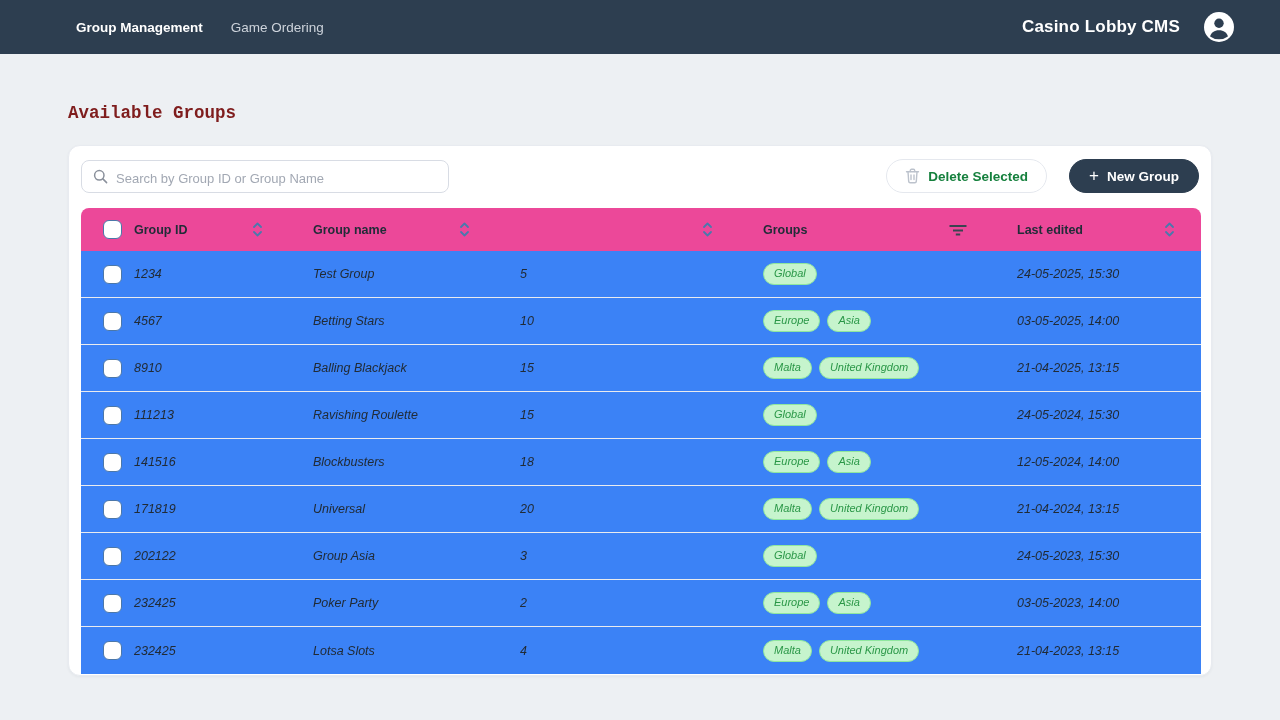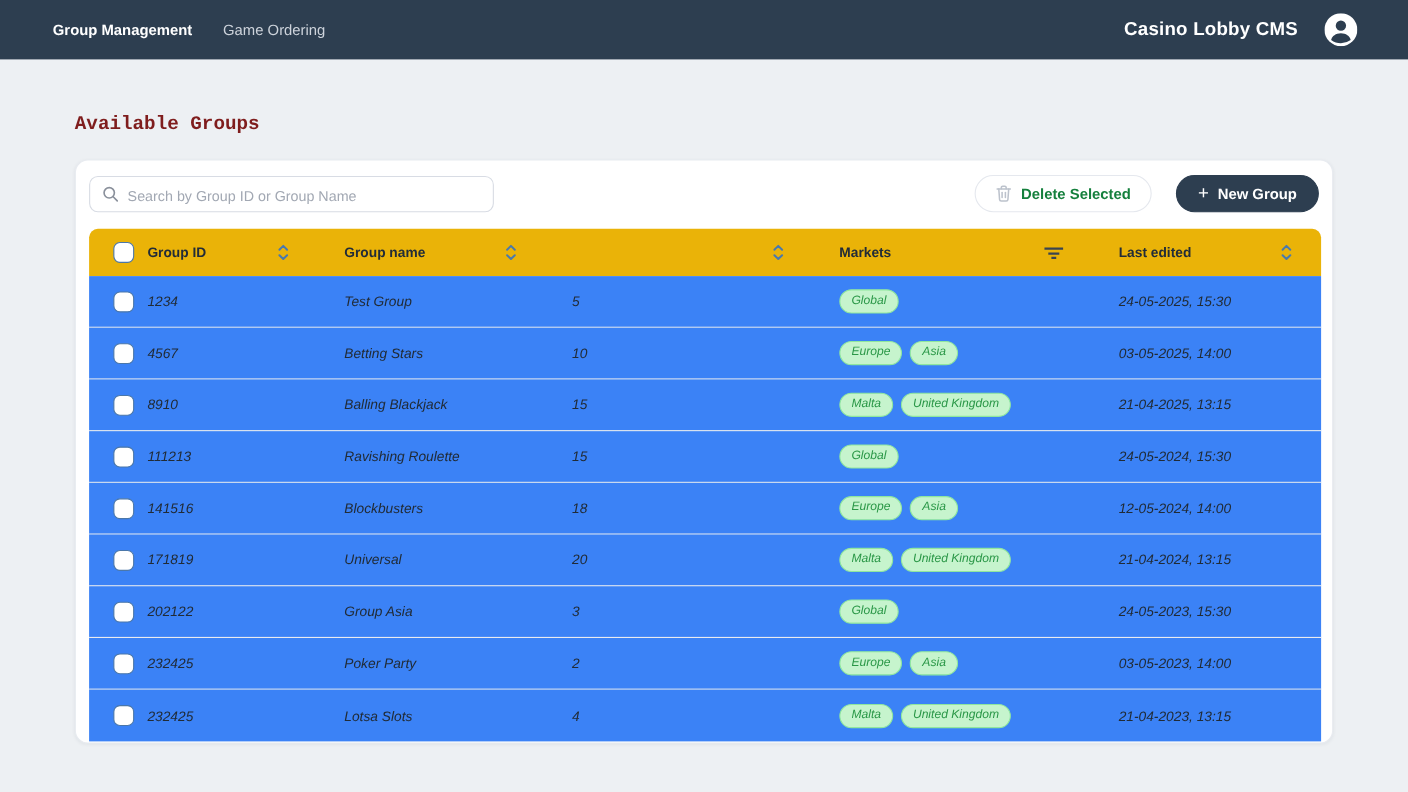--- a/index.html
+++ b/index.html
@@ -13,21 +13,21 @@
 
   
   .topbar {
     height: 54px;
     background: #2d3e50;
     display: flex;
     align-items: center;
     justify-content: space-between;
     padding: 0 46px 0 48px;
   }
-  .topbar-nav { display: flex; align-items: center; gap: 28px; }
+  .topbar-nav { display: flex; align-items: center; gap: 28px; margin-left: 28px; }
   .nav-item { font-size: 13.5px; color: #cdd3db; cursor: pointer; }
   .nav-item.active { color: #ffffff; font-weight: 700; }
   .topbar-right { display: flex; align-items: center; gap: 24px; }
   .brand { font-size: 17px; font-weight: 700; color: #ffffff; letter-spacing: .2px; }
   .avatar { width: 30px; height: 30px; display: block; cursor: pointer; }
 
   
   .main { padding: 49px 68px 0 68px; }
   .page-title { font-size: 17.5px; font-weight: 700; color: #7f1d1d; font-family: Liberation Mono, monospace; }
   .page-subtitle { margin-top: 20px; font-size: 13.5px; color: #5f6672; }
@@ -90,21 +90,21 @@
 
   
   .table { margin-top: 15px; width: 1120px; }
   .thead, .trow {
     display: grid;
     grid-template-columns: 53px 179px 207px 243px 254px 184px;
     align-items: center;
   }
   .thead {
     height: 43px;
-    background: #eab308;
+    background: #ec4899;
     border-radius: 8px 8px 0 0;
     font-size: 12.5px; font-weight: 700; color: #222c38;
   }
   .th { display: flex; align-items: center; height: 100%; cursor: pointer; }
   .th .th-label { margin-right: auto; }
   .th .th-icon { margin-left: auto; margin-right: 50px; display: flex; align-items: center; }
   .th.last .th-icon { margin-right: 26px; }
   .trow {
     height: 47px;
     background: #3b82f6;
@@ -209,21 +209,21 @@
         </div>
         <div class="th">
           <span class="th-icon">
             <svg width="11" height="17" viewBox="0 0 11 17" fill="none" stroke="#4a79ad" stroke-width="1.8" stroke-linecap="round" stroke-linejoin="round">
               <path d="M2 6 L5.5 2.5 L9 6"></path>
                 <path d="M2 11 L5.5 14.5 L9 11"></path>
             </svg>
           </span>
         </div>
         <div class="th">
-          <span class="th-label">Markets</span>
+          <span class="th-label">Groups</span>
           <span class="th-icon">
             <svg width="18" height="12" viewBox="0 0 18 12">
               <line x1="0.5" y1="2" x2="17.5" y2="2" stroke="#3a4450" stroke-width="2"></line>
               <line x1="4" y1="6.5" x2="14" y2="6.5" stroke="#3a4450" stroke-width="2"></line>
               <line x1="6.8" y1="10.5" x2="11.2" y2="10.5" stroke="#3a4450" stroke-width="2"></line>
             </svg>
           </span>
         </div>
         <div class="th last">
           <span class="th-label">Last edited</span>

